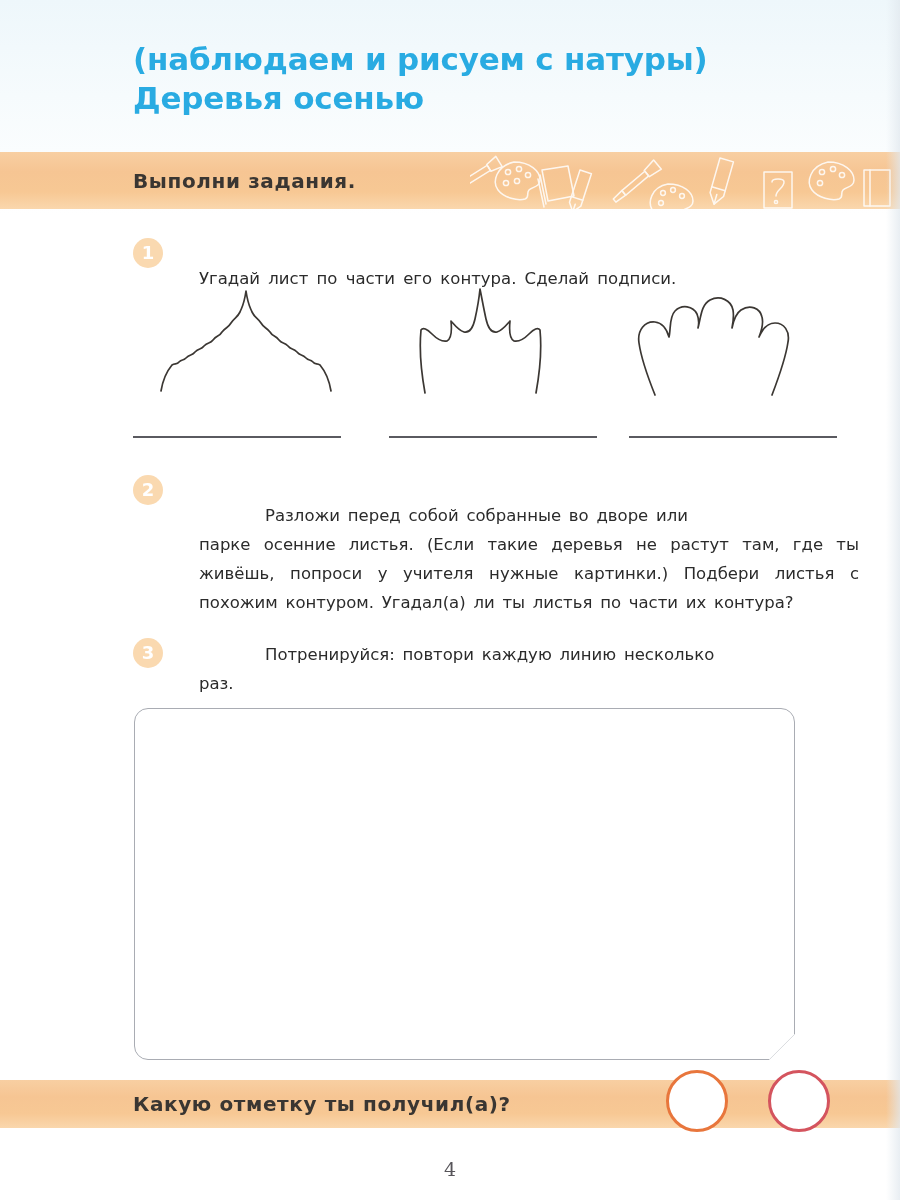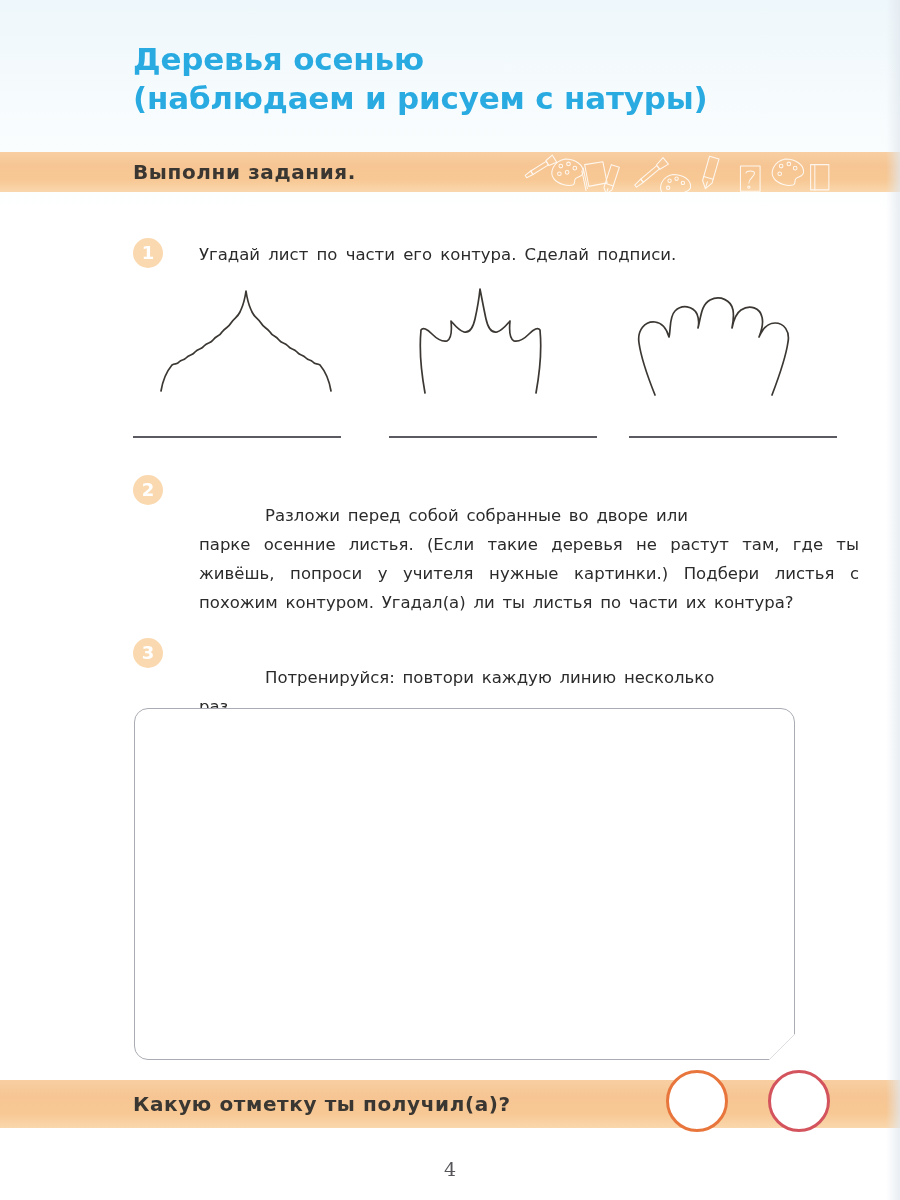--- a/index.html
+++ b/index.html
@@ -37,21 +37,21 @@
   }
 
   
   .banner {
     position: absolute;
     left: 0;
     width: 900px;
     background: linear-gradient(180deg, #f8cfa2 0%, #f6c593 35%, #f7c894 70%, #fad7ad 100%);
     overflow: hidden;
   }
-  .banner-top { top: 152px; height: 40px; }
+  .banner-top { top: 152px; height: 57px; }
   .banner-bottom { top: 1080px; height: 48px; }
 
   .banner-label {
     position: absolute;
     left: 133px;
     top: 50%;
     transform: translateY(-50%);
     font-size: 20px;
     font-weight: bold;
     color: #3a3632;
@@ -94,29 +94,29 @@
     top: 2px;
     font-size: 16.5px;
     line-height: 29px;
     color: #2b2b2b;
     text-align: justify;
     text-justify: inter-word;
     word-spacing: 2.5px;
   }
 
   #task1 { left: 133px; top: 238px; width: 700px; }
-  #task1 .task-text { width: 634px; white-space: nowrap; word-spacing: 3px; }
+  #task1 .task-text { width: 634px; white-space: nowrap; word-spacing: 3px; margin-top: 24px; }
 
   #task2 { left: 133px; top: 475px; width: 700px; }
   #task2 .task-text { width: 660px; margin-top: 24px; }
   #task2 .l1 { padding-left: 66px; display: block; }
 
   #task3 { left: 133px; top: 638px; width: 700px; }
   #task3 .task-text { width: 660px; }
-  #task3 .l1 { padding-left: 66px; display: block; margin-top: 23px; }
+  #task3 .l1 { padding-left: 66px; display: block; }
 
   
   .leaves {
     position: absolute;
     left: 133px;
     top: 283px;
     width: 700px;
     height: 120px;
   }
   .leaf-svg { position: absolute; top: 0; }
@@ -209,22 +209,22 @@
     background: linear-gradient(90deg, rgba(235,240,244,0) 0%, rgba(225,232,238,0.75) 100%);
     pointer-events: none;
   }
 </style>
 </head>
 <body>
 
 <div class="page">
 
   <div class="title-block">
+    <div class="title-line">(наблюдаем и рисуем с натуры)</div>
     <div class="title-line">Деревья осенью</div>
-    <div class="title-line">(наблюдаем и рисуем с натуры)</div>
   </div>
 
   <div class="banner banner-top">
     <div class="banner-label">Выполни  задания.</div>
     <svg class="banner-art" viewBox="0 0 430 57">
       <g fill="none" stroke="#ffffff" stroke-width="1.5" stroke-linejoin="round" stroke-linecap="round">
 
         <g transform="translate(-8,22) rotate(-32)">
           <path d="M0 6 L26 6 L26 12 L0 12 Z"></path>
           <path d="M26 5 L38 3 L38 15 L26 13 Z"></path>

